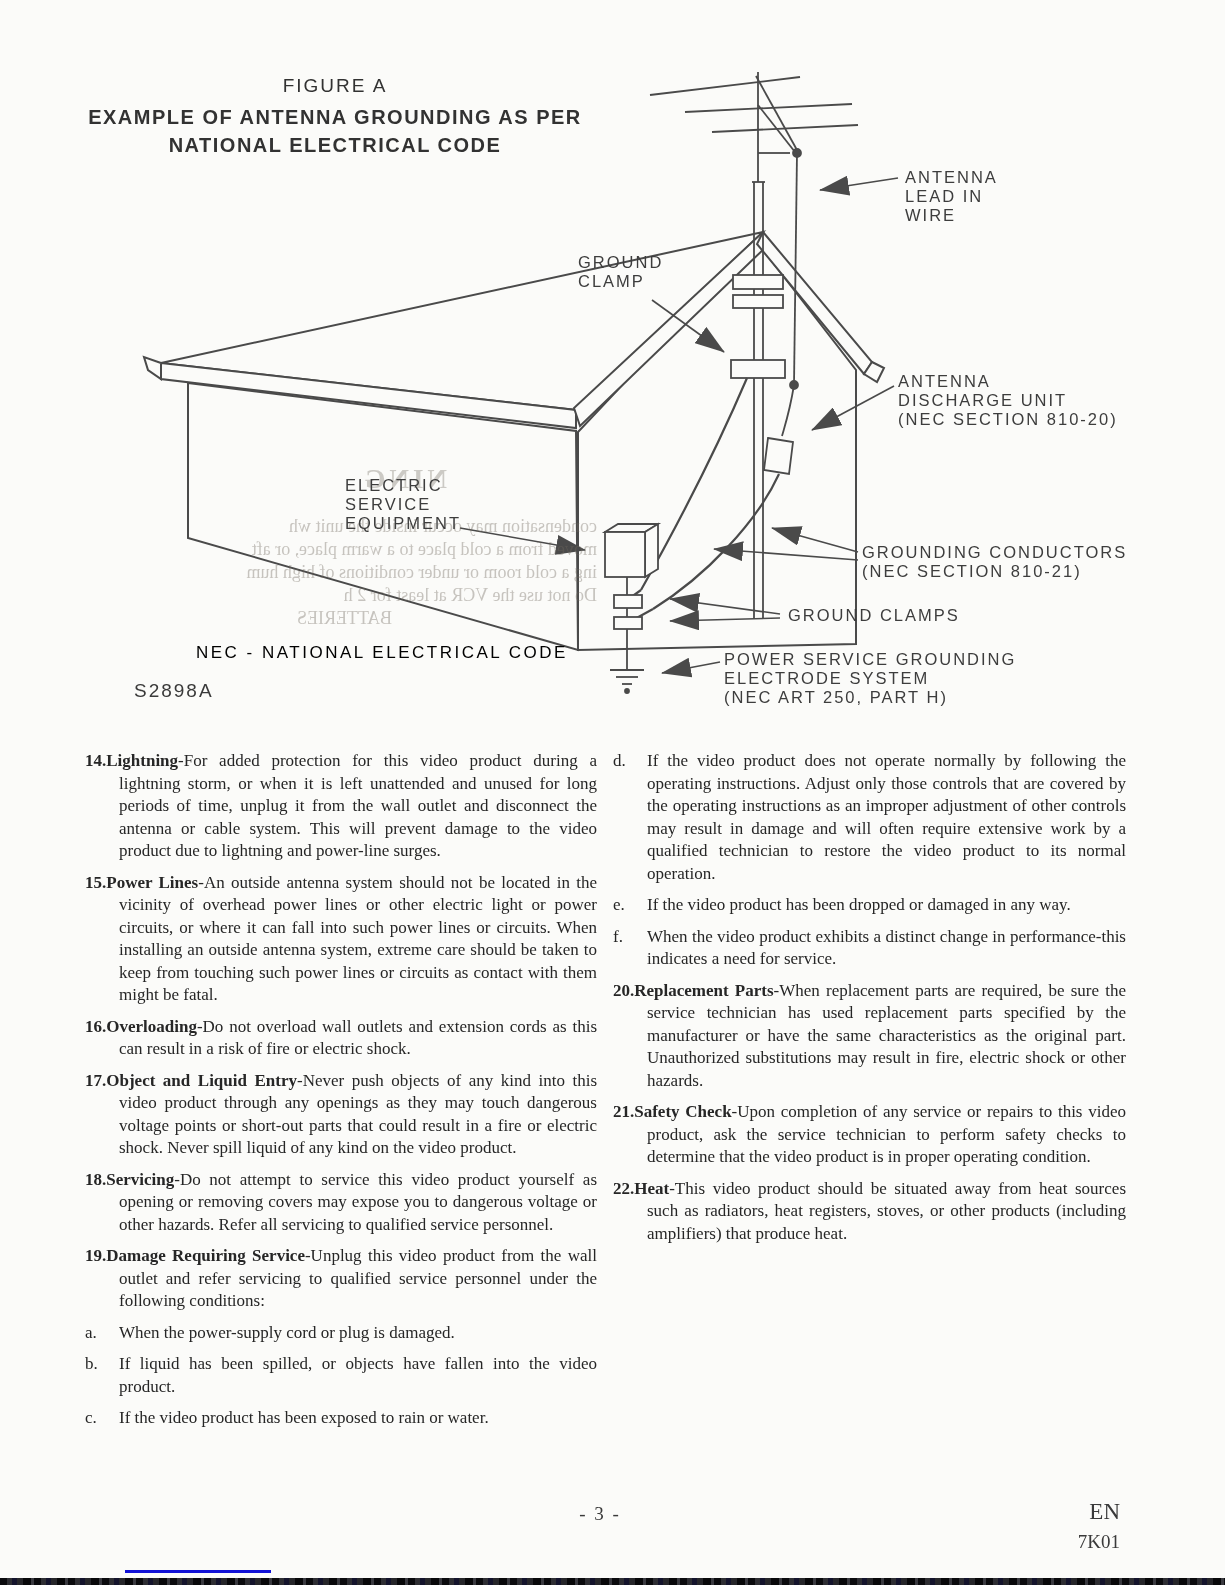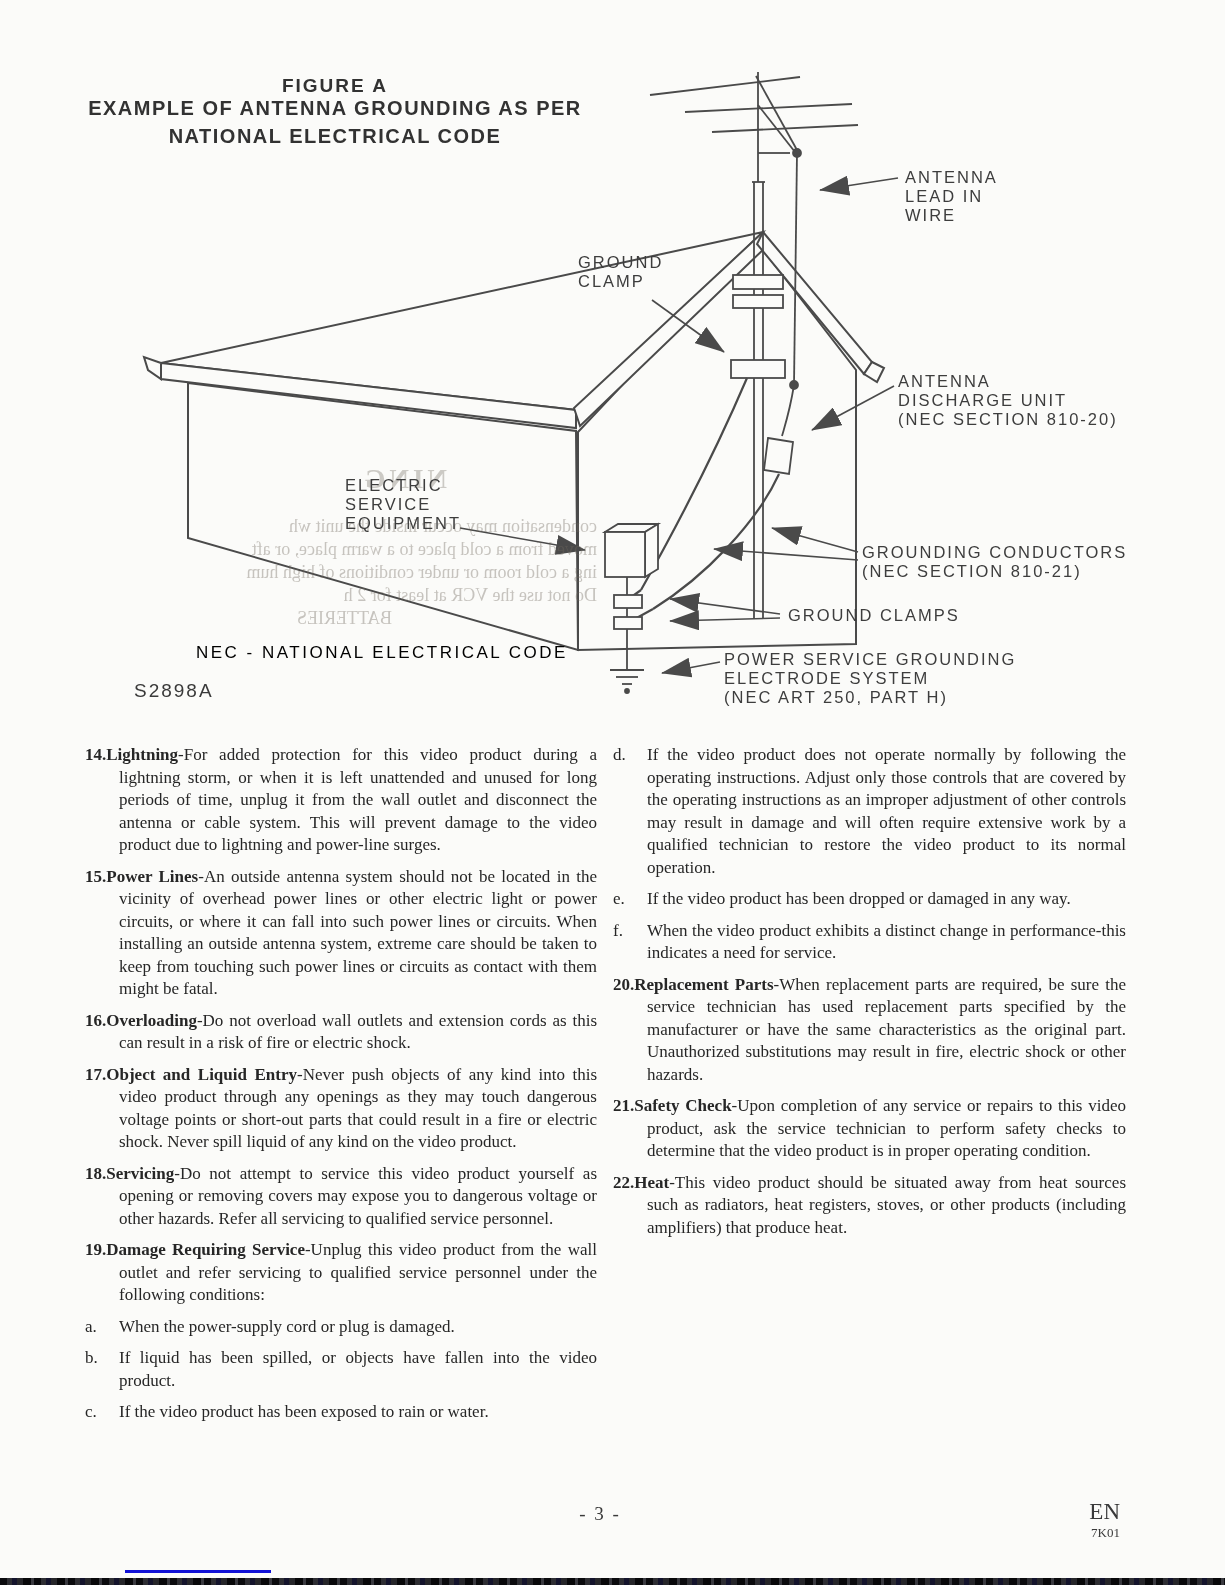--- a/index.html
+++ b/index.html
@@ -2,21 +2,21 @@
 <html><head>
 <meta charset="utf-8">
 <style>
   html,body { margin:0; padding:0; }
   body { width:1225px; height:1585px; position:relative; background:#fbfbf9; overflow:hidden; }
   .page { position:absolute; inset:0; }
 
   
   .figtitle { position:absolute; left:75px; top:75px; width:520px; text-align:center;
               font-family:"Liberation Sans",sans-serif; color:#323232; }
-  .figtitle .t1 { font-size:19px; font-weight:bold; letter-spacing:2px; }
+  .figtitle .t1 { font-size:19px; font-weight:normal; letter-spacing:2px; margin-bottom:9px; }
   .figtitle .t2, .figtitle .t3 { font-size:20px; font-weight:bold; letter-spacing:1.5px; margin-bottom:5px; }
 
   
   .diagram { position:absolute; left:0; top:60px; width:1225px; height:690px; }
   .diagram svg { position:absolute; left:0; top:0; }
   .dlab { position:absolute; font-family:"Liberation Sans",sans-serif; font-size:16.5px;
           line-height:19px; letter-spacing:2px; color:#3d3d3d; white-space:nowrap; }
   .dcaption { position:absolute; left:196px; top:583px; font-family:"Liberation Sans",sans-serif;
               font-size:17px; letter-spacing:2.5px; color:#000000; }
   .dcode { position:absolute; left:134px; top:620px; font-family:"Liberation Sans",sans-serif;
@@ -27,31 +27,31 @@
            font-family:"Liberation Serif",serif; font-size:18px; line-height:23px;
            color:rgba(112,106,94,0.38); pointer-events:none; }
   .ghost .gw { font-weight:bold; font-size:27px; letter-spacing:4px; margin:0 0 24px 150px;
                color:rgba(105,100,88,0.32); }
 
   
   .col { position:absolute; top:744px; font-family:"Liberation Serif",serif; font-size:17px;
          line-height:22.5px; color:#262626; text-align:justify; }
   .col.left  { left:85px;  width:512px; }
   .col.right { left:613px; width:513px; }
-  .item { margin:0 0 9px 0; padding-left:34px; text-indent:-34px; }
+  .item { margin:6px 0 9px 0; padding-left:34px; text-indent:-34px; }
   .item b.num, .item b.term { font-weight:bold; }
   .item .subnum { display:inline-block; width:34px; text-indent:0; }
 
   
   .pageno { position:absolute; left:500px; top:1503px; width:200px; text-align:center;
             font-family:"Liberation Serif",serif; font-size:19px; color:#3a3a3a; letter-spacing:2px; }
   .docmark { position:absolute; left:1030px; top:1499px; width:90px; text-align:right;
              font-family:"Liberation Serif",serif; color:#3a3a3a; }
   .docmark .lang { font-size:23px; }
-  .docmark .code { font-size:13px; }
+  .docmark .code { font-size:19px; margin-top:6px; }
   .blue-line { position:absolute; left:125px; top:1570px; width:146px; height:3px; background:#1212d6; }
   .noise { position:absolute; left:0; bottom:0; width:1225px; height:7px;
            background:
              repeating-linear-gradient(90deg,#0b0b0e 0 7px,#2e2e33 7px 12px,#14142c 12px 17px,#26262a 17px 23px,#08080a 23px 31px,#3a3a40 31px 34px),
              #0c0c10; }
 </style>
 </head>
 <body>
 
 <div class="page">

